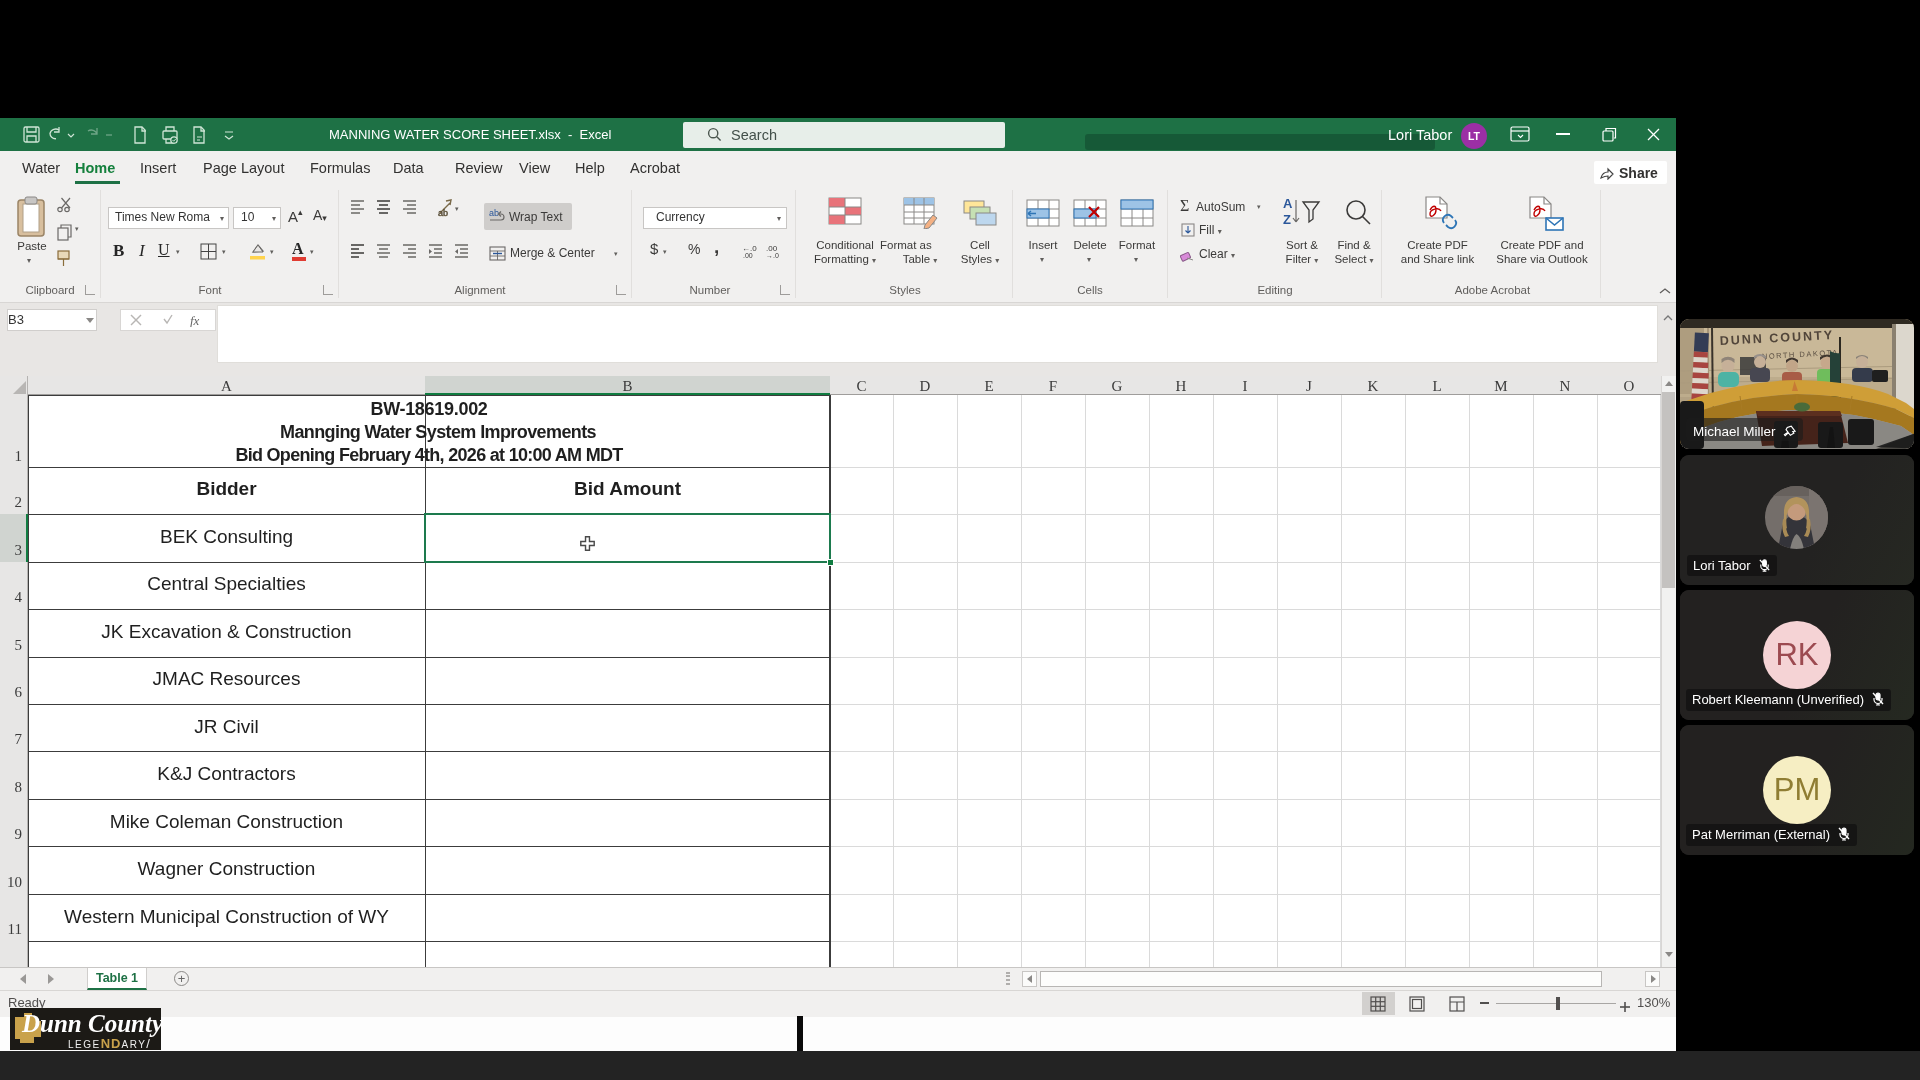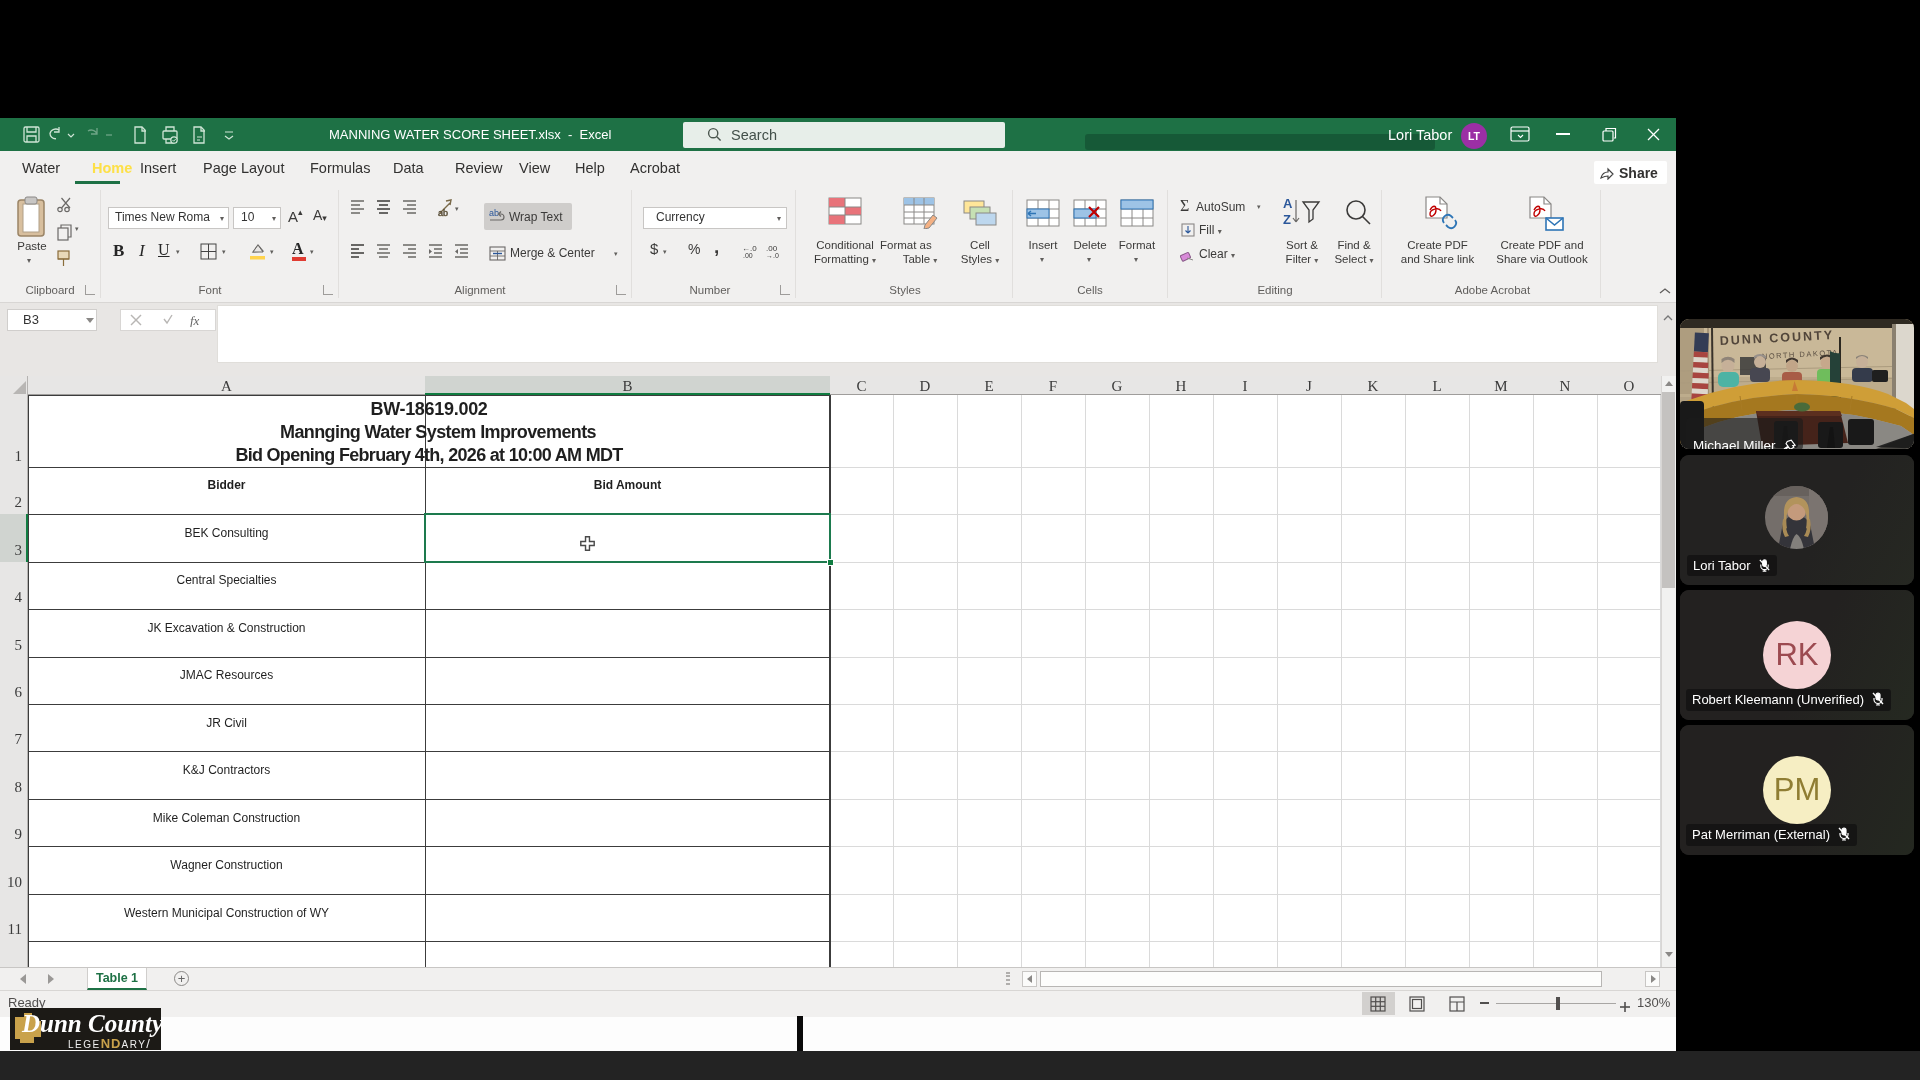--- a/index.html
+++ b/index.html
@@ -68,21 +68,21 @@
     <rect x="1" y="4" width="10" height="10" rx="1"></rect>
     <path d="M4 4V1.5h9.5V11H12"></path>
   </svg>
 <svg class="abs" style="left:1646px;top:127px" width="15" height="15" viewBox="0 0 15 15" stroke="#fff" stroke-width="1.3">
     <line x1="2" y1="2" x2="13" y2="13"></line>
     <line x1="13" y1="2" x2="2" y2="13"></line>
   </svg>
 
 <div class="abs" style="left:0;top:151px;width:1676px;height:35px;background:#f1f0ef"></div>
 <div class="tab" style="left:22px">Water</div>
-<div class="tab" style="left:92px;font-weight:bold;color:#fde047">Home</div>
+<div class="tab" style="left:75px;font-weight:bold;color:#15803d">Home</div>
 <div class="tab" style="left:140px">Insert</div>
 <div class="tab" style="left:203px">Page Layout</div>
 <div class="tab" style="left:310px">Formulas</div>
 <div class="tab" style="left:393px">Data</div>
 <div class="tab" style="left:455px">Review</div>
 <div class="tab" style="left:519px">View</div>
 <div class="tab" style="left:575px">Help</div>
 <div class="tab" style="left:630px">Acrobat</div>
 <div class="abs" style="left:75px;top:181px;width:45px;height:3px;background:#1e7145"></div>
 
@@ -314,21 +314,21 @@
     <rect x="22" y="22" width="17" height="12" stroke="#2e75b6" stroke-width="1.6" fill="#fff"></rect>
     <path d="M22 22l8.5 7 8.5-7" stroke="#2e75b6" stroke-width="1.6"></path>
   </svg>
 <div class="abs rtxt" style="left:1483px;top:239px;width:118px;text-align:center">Create PDF and</div>
 <div class="abs rtxt" style="left:1483px;top:253px;width:118px;text-align:center">Share via Outlook</div>
 <svg class="abs" style="left:1658px;top:286px" width="14" height="10" viewBox="0 0 14 10" fill="none" stroke="#605e5c" stroke-width="1.3">
     <path d="M2 7l5-4 5 4"></path>
   </svg>
 
 <div class="abs" style="left:0;top:303px;width:1676px;height:73px;background:#e8e6e4"></div>
-<div class="abs" style="left:7px;top:309px;width:90px;height:22px;background:#fff;border:1px solid #d0cecc;font-size:13px;color:#333;line-height:20px;padding-left:15px">B3</div>
+<div class="abs" style="left:7px;top:309px;width:90px;height:22px;background:#fff;border:1px solid #d0cecc;font-size:13px;color:#333;line-height:20px;padding-left:0">B3</div>
 <div class="abs" style="left:86px;top:318px;width:0;height:0;border-left:4px solid transparent;border-right:4px solid transparent;border-top:5px solid #8a8886"></div>
 <div class="abs" style="left:120px;top:309px;width:96px;height:22px;background:#fff;border:1px solid #d8d6d4"></div>
 <svg class="abs" style="left:128px;top:313px" width="80" height="14" viewBox="0 0 80 14">
     <g stroke="#b8b6b4" stroke-width="1.4" fill="none">
       <line x1="3" y1="2" x2="13" y2="12"></line>
       <line x1="13" y1="2" x2="3" y2="12"></line>
       <path d="M36 6l3 4 5-8"></path>
     </g>
     <text x="62" y="12" font-size="13" font-style="italic" font-family="Liberation Serif,serif" fill="#666">fx</text>
   </svg>
@@ -344,21 +344,21 @@
 <div class="abs" style="left:13px;top:381px;width:0;height:0;border-left:13px solid transparent;border-bottom:13px solid #b8b6b4"></div>
 
 <div class="abs" style="left:425px;top:376px;width:405px;height:19px;background:#d0d4d0;border-bottom:2px solid #107c41"></div>
 <div class="abs" style="left:0;top:514px;width:28px;height:48px;background:#d0d4d0;border-right:2px solid #107c41"></div>
 <style>
 .ch{position:absolute;top:377px;height:18px;line-height:18px;text-align:center;font-family:"Liberation Serif",serif;font-size:15px;color:#3b3b3b}
 .rn{position:absolute;width:22px;text-align:right;font-family:"Liberation Serif",serif;font-size:15px;color:#3b3b3b}
 .vl{position:absolute;top:395px;height:572px;width:1px;background:#dadada}
 .hl{position:absolute;left:28px;width:1633px;height:1px;background:#dadada}
 .bk{position:absolute;background:#3c3c3c}
-.an{position:absolute;left:28px;width:397px;text-align:center;font-size:12px;color:#1f1f1f}
+.an{position:absolute;left:28px;width:397px;text-align:center;font-size:19px;color:#1f1f1f}
 </style>
 <div class="ch" style="left:28px;width:397px">A</div>
 <div class="ch" style="left:425px;width:405px">B</div>
 <div class="ch" style="left:830px;width:63px">C</div>
 <div class="ch" style="left:893px;width:64px">D</div>
 <div class="ch" style="left:957px;width:64px">E</div>
 <div class="ch" style="left:1021px;width:64px">F</div>
 <div class="ch" style="left:1085px;width:64px">G</div>
 <div class="ch" style="left:1149px;width:64px">H</div>
 <div class="ch" style="left:1213px;width:64px">I</div>
@@ -572,21 +572,21 @@
  <g fill="#191919">
         <rect x="94" y="102" width="24" height="27" rx="3"></rect>
         <rect x="138" y="103" width="25" height="26" rx="3"></rect>
         <rect x="168" y="100" width="26" height="26" rx="3"></rect>
         <rect x="0" y="82" width="24" height="48" rx="4"></rect>
         <path d="M196 128 l40 -14 8 16 z" opacity=".9"></path>
       </g>
  <path d="M101 129 l3 -22 3 0 2 22 z" fill="#131313"></path>
  <path d="M147 129 l3 -21 3 0 2 21 z" fill="#131313"></path>
 </svg>
-<div class="abs" style="left:6px;top:99px;height:23px;background:rgba(26,26,26,.6);border-radius:4px;padding:16px 7px;color:#fff;font-size:13.5px;line-height:23px;white-space:nowrap">Michael Miller&nbsp; <svg width="13" height="13" viewBox="0 0 14 14" style="vertical-align:-2px" fill="none" stroke="#fff" stroke-width="1.2">
+<div class="abs" style="left:6px;top:99px;height:23px;background:rgba(26,26,26,.6);border-radius:4px;padding:2px 7px;color:#fff;font-size:13.5px;line-height:23px;white-space:nowrap">Michael Miller&nbsp; <svg width="13" height="13" viewBox="0 0 14 14" style="vertical-align:-2px" fill="none" stroke="#fff" stroke-width="1.2">
         <path d="M8 1l5 5-2.5.5L12 8 8.5 11 6 8.5 3 12l-1-1 3.5-3L3 5.5 4 3z" transform="rotate(8 7 7)"></path>
       </svg></div>
 </div>
 
 <div class="abs" style="left:1680px;top:455px;width:234px;height:130px;border-radius:9px;overflow:hidden;background:#201f1e">
  <div class="abs" style="left:0;top:0;width:234px;height:130px;background:linear-gradient(120deg,#232221 60%,#262822 100%)"></div>
  <svg class="abs" style="left:85px;top:31px" width="63" height="63" viewBox="0 0 63 63">
   <defs>
         <clipPath id="cav">
           <circle cx="31.5" cy="31.5" r="31.5"></circle>

